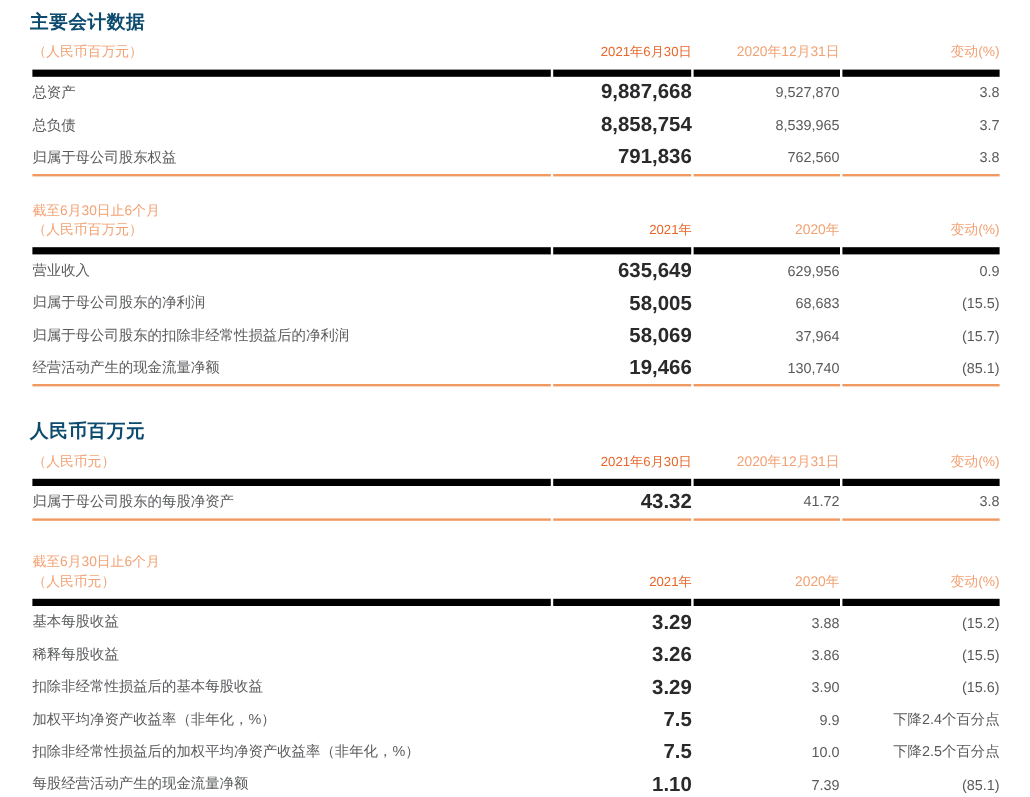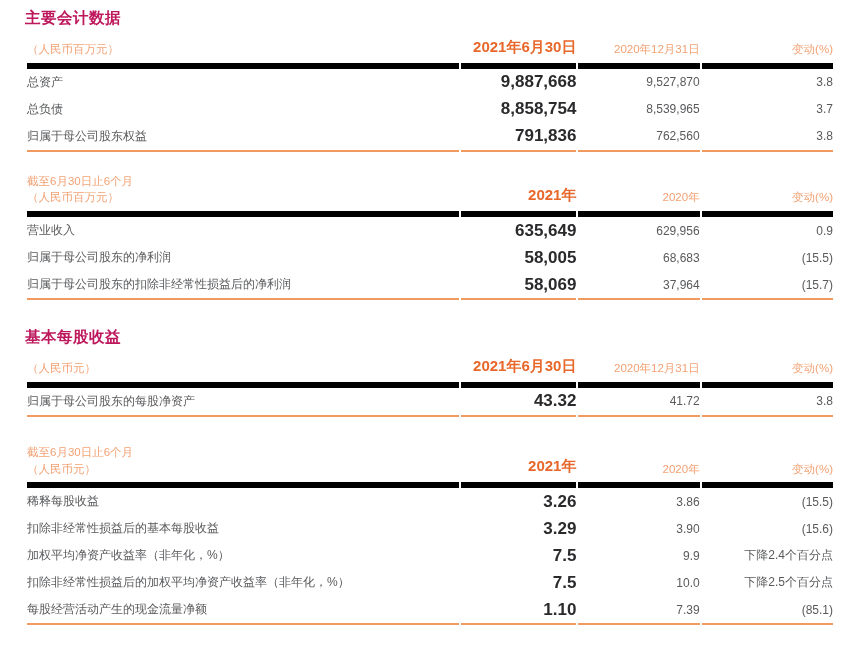--- a/index.html
+++ b/index.html
@@ -13,21 +13,21 @@
     height: 664px;
     box-sizing: border-box;
     padding: 8px 23px 0 25px;
     background: #ffffff;
     overflow: hidden;
   }
   .section-title {
     margin: 0 0 7px 0;
     font-size: 15.5px;
     font-weight: bold;
-    color: #be185d;
+    color: #0c4a6e;
     letter-spacing: 0.5px;
   }
   .block { margin: 0 0 21px 0; }
   .block.tight { margin-bottom: 27px; }
   table {
     width: 100%;
     border-collapse: separate;
     border-spacing: 2px 0;
     table-layout: fixed;
   }
@@ -45,22 +45,22 @@
     color: #f2a173;
     line-height: 1.45;
   }
   thead th.label-col { text-align: left; }
   thead th .period-note, thead th .unit-note {
     font-size: 11.5px;
     color: #f2a173;
   }
   thead th.cur-col {
     color: #e8672a;
-    font-weight: bold;
-    font-size: 15px;
+    font-weight: normal;
+    font-size: 11px;
   }
   tbody td {
     height: 27px;
     vertical-align: middle;
     font-size: 12px;
     color: #595a5c;
     text-align: right;
     padding: 0;
   }
   tbody td.label-col { text-align: left; }
@@ -147,26 +147,32 @@
           <td class="cur-col">58,005</td>
           <td>68,683</td>
           <td>(15.5)</td>
         </tr>
         <tr>
           <td class="label-col">归属于母公司股东的扣除非经常性损益后的净利润</td>
           <td class="cur-col">58,069</td>
           <td>37,964</td>
           <td>(15.7)</td>
         </tr>
+        <tr>
+          <td class="label-col">经营活动产生的现金流量净额</td>
+          <td class="cur-col">19,466</td>
+          <td>130,740</td>
+          <td>(85.1)</td>
+        </tr>
       </tbody>
     </table>
   </div>
 
   <div class="block tight">
-    <h2 class="section-title">基本每股收益</h2>
+    <h2 class="section-title">人民币百万元</h2>
     <table>
       <colgroup>
           <col class="c-label">
           <col class="c-cur">
           <col class="c-prev">
           <col class="c-chg">
         </colgroup>
       <thead>
         <tr>
           <th class="label-col">（人民币元）</th>
@@ -200,20 +206,26 @@
             <div class="period-note">截至6月30日止6个月</div>
             <div class="unit-note">（人民币元）</div>
           </th>
           <th class="cur-col">2021年</th>
           <th>2020年</th>
           <th>变动(%)</th>
         </tr>
       </thead>
       <tbody>
         <tr>
+          <td class="label-col">基本每股收益</td>
+          <td class="cur-col">3.29</td>
+          <td>3.88</td>
+          <td>(15.2)</td>
+        </tr>
+        <tr>
           <td class="label-col">稀释每股收益</td>
           <td class="cur-col">3.26</td>
           <td>3.86</td>
           <td>(15.5)</td>
         </tr>
         <tr>
           <td class="label-col">扣除非经常性损益后的基本每股收益</td>
           <td class="cur-col">3.29</td>
           <td>3.90</td>
           <td>(15.6)</td>

